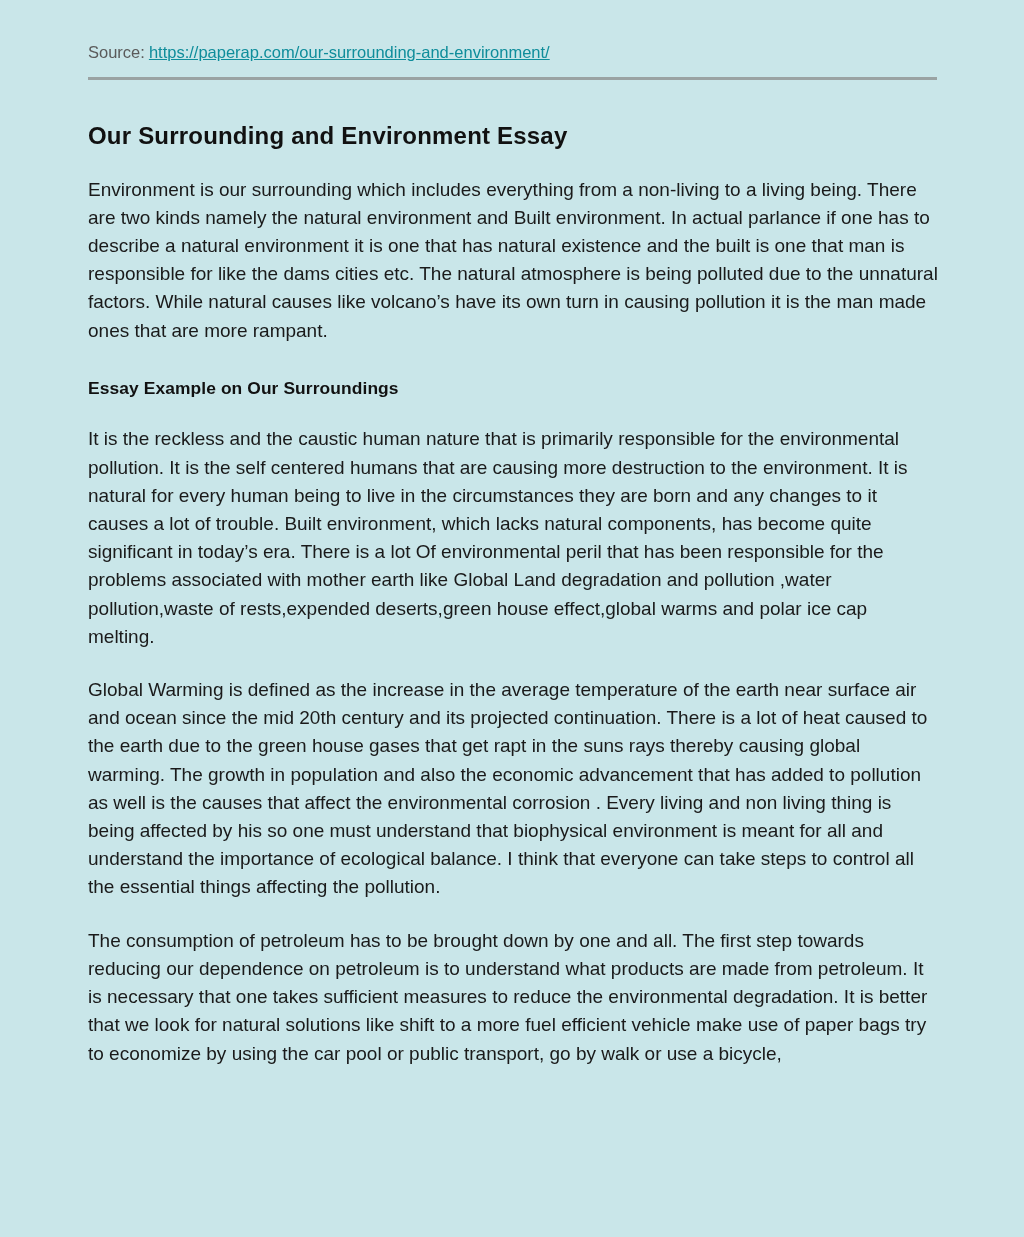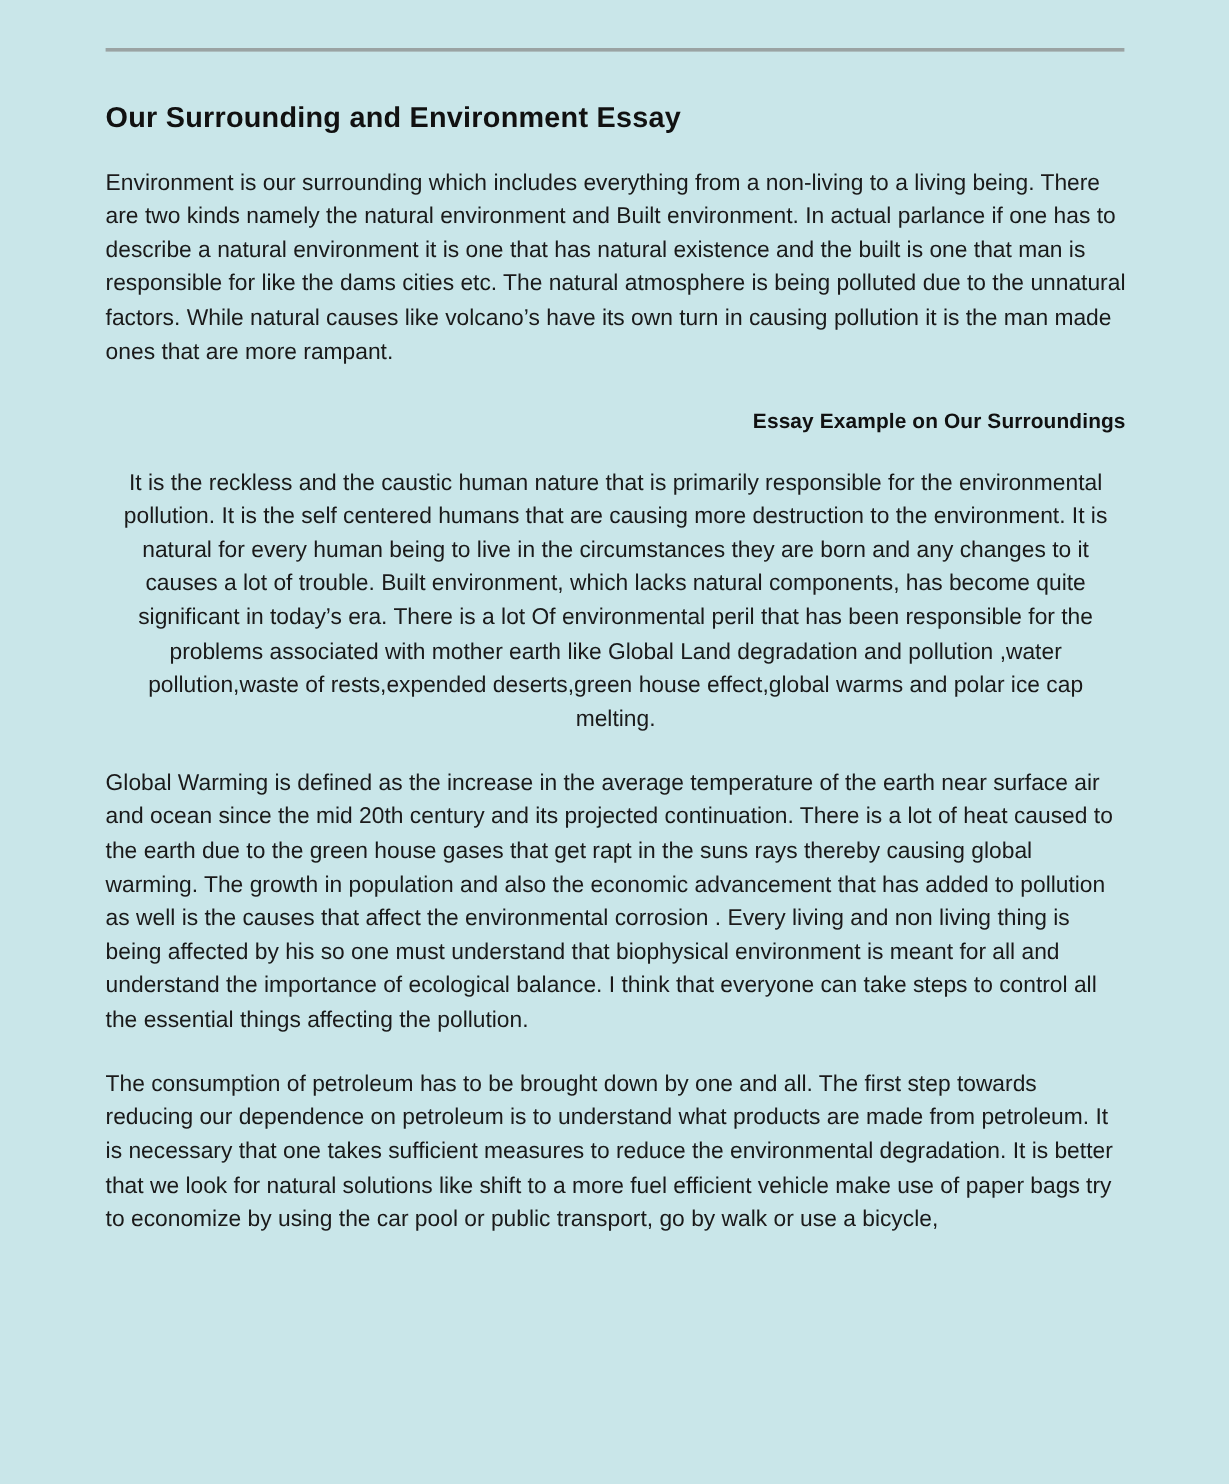--- a/index.html
+++ b/index.html
@@ -93,35 +93,36 @@
     text-align: left;
   }
 
   .subhead {
     margin: 32px 0 0 0;
     font-size: 17.4px;
     font-weight: bold;
     color: #111111;
     line-height: 1.3;
     letter-spacing: 0.1px;
-    text-align: right;
   }
 
   .subhead + .para {
     margin-top: 26px;
-    text-align: center;
   }
 </style>
 </head>
 <body>
 
 <div class="page">
 
   <header class="masthead">
 
+    <div class="source-line">
+      <span class="source-label">Source:</span><a class="source-url" href="#">https://paperap.com/our-surrounding-and-environment/</a>
+    </div>
 
     <div class="masthead-rule"></div>
   </header>
 
   <main class="article">
     <h1 class="article-title">Our Surrounding and Environment Essay</h1>
 
     <div class="article-body" id="article-body">
         <p class="para">Environment is our surrounding which includes everything from a non-living to a living being. There are two kinds namely the natural environment and Built environment. In actual parlance if one has to describe a natural environment it is one that has natural existence and the built is one that man is responsible for like the dams cities etc. The natural atmosphere is being polluted due to the unnatural factors. While natural causes like volcano’s have its own turn in causing pollution it is the man made ones that are more rampant.</p>
         <h2 class="subhead">Essay Example on Our Surroundings</h2>

